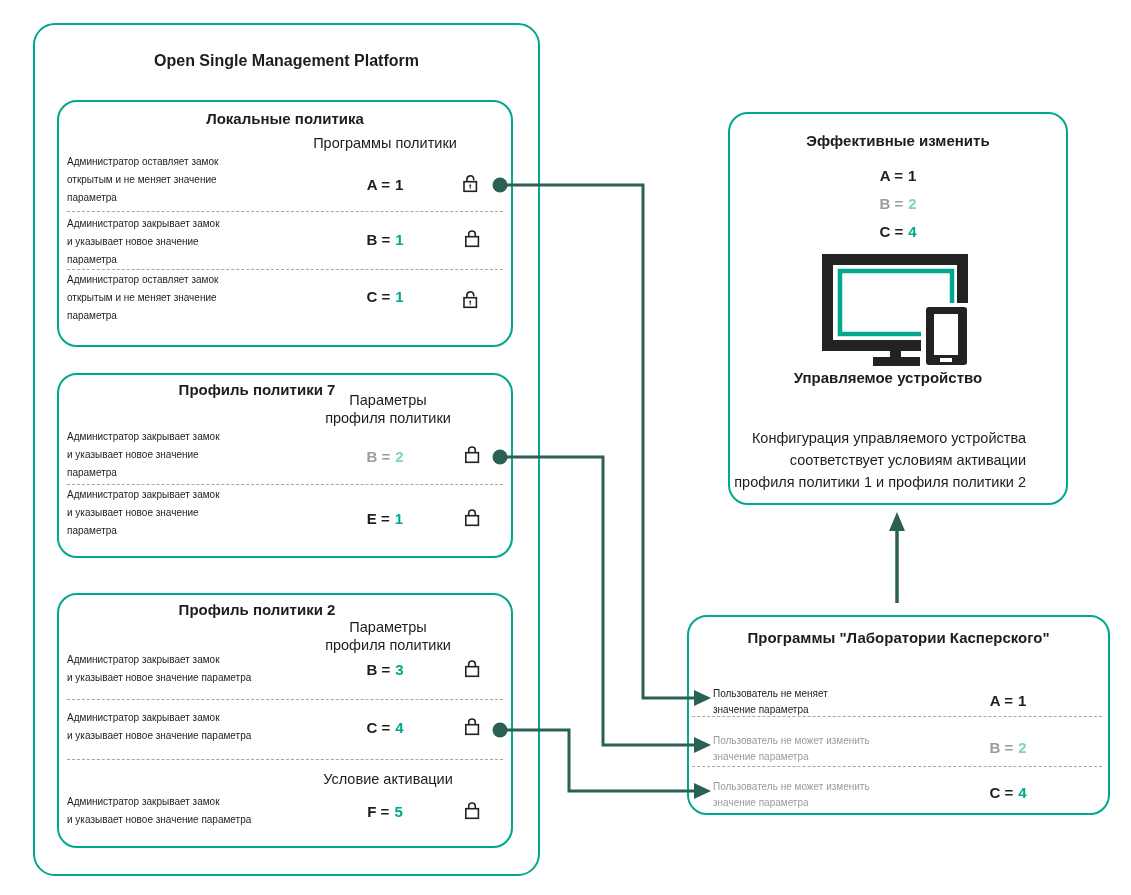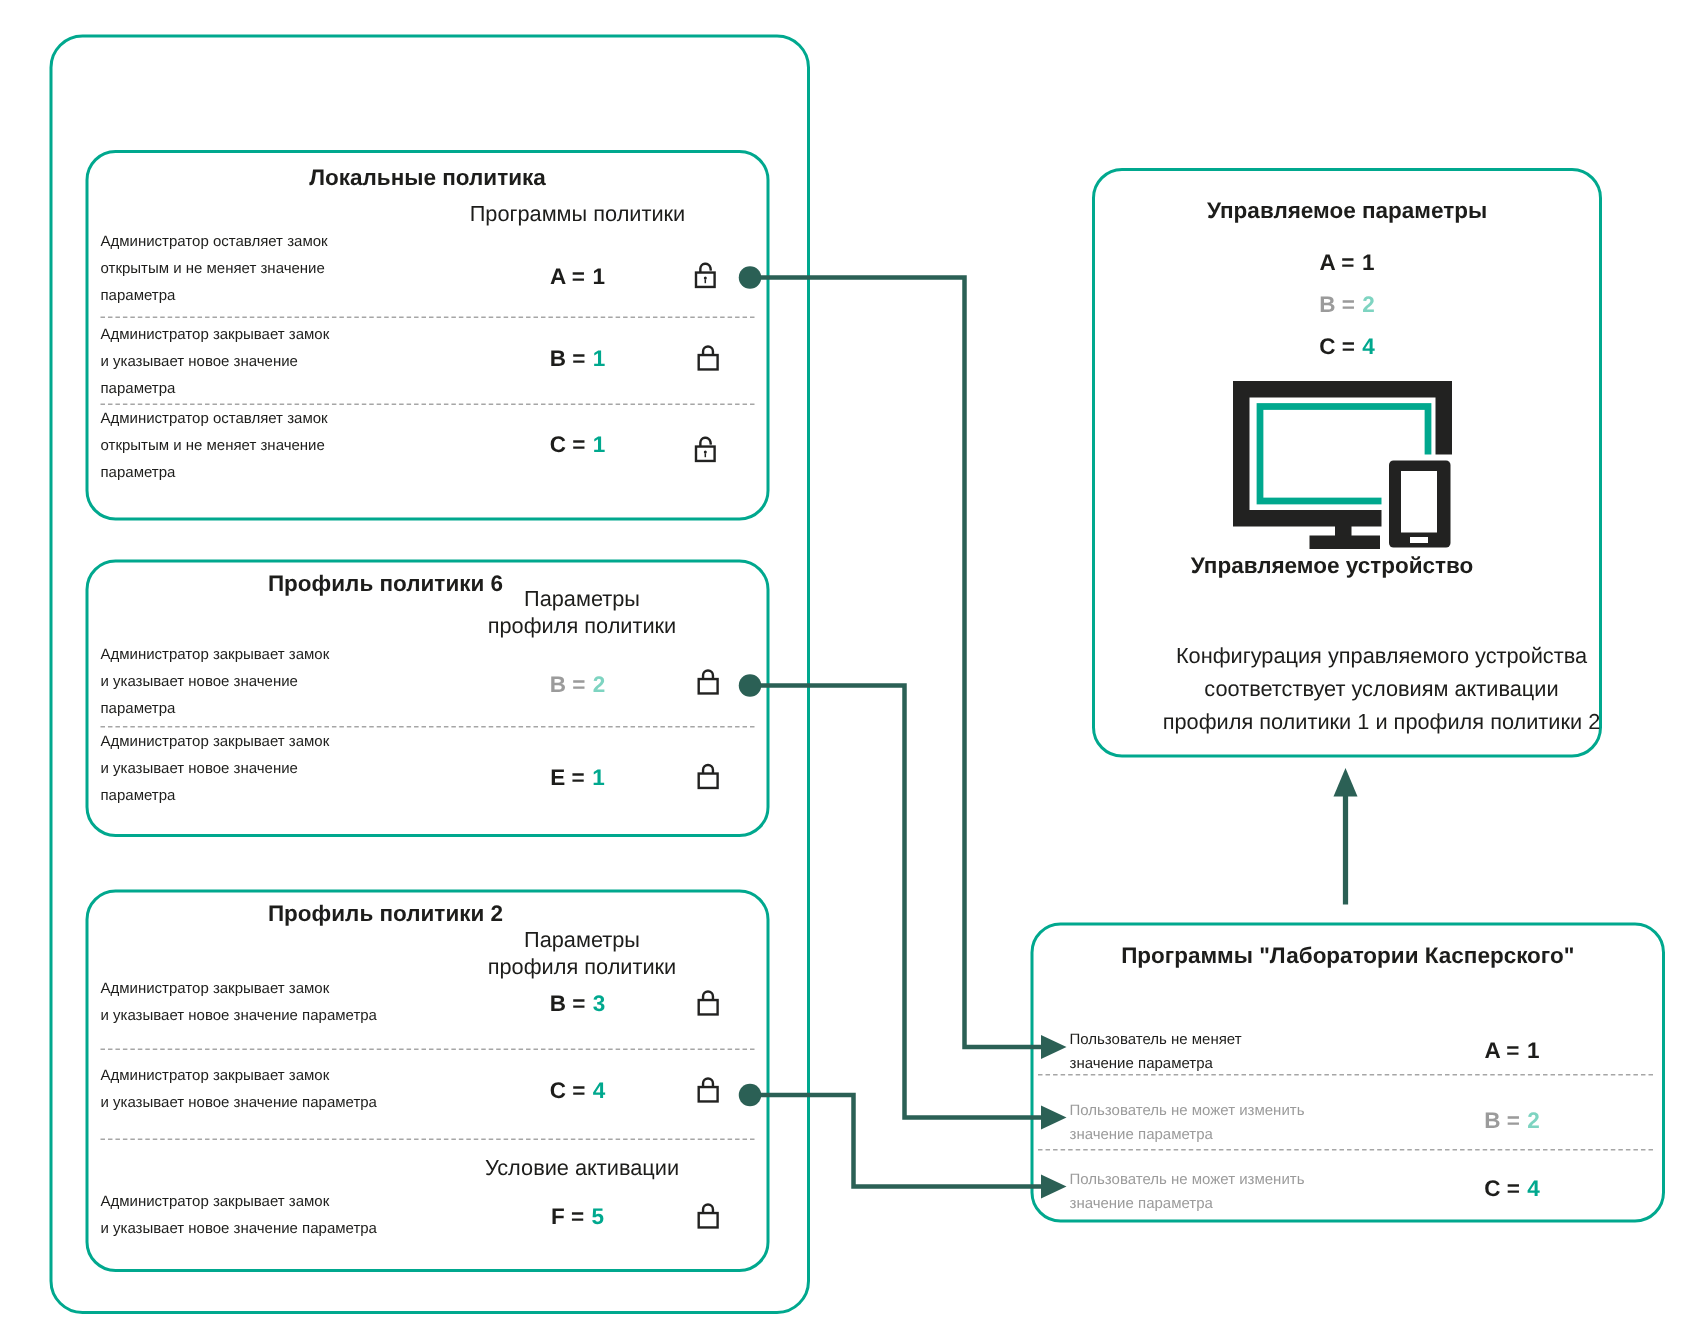--- a/index.html
+++ b/index.html
@@ -24,20 +24,21 @@
   .tone-grey{color:#9B9B9B;}
   .overlay{position:absolute;left:0;top:0;pointer-events:none;}
   .note{position:absolute;text-align:center;font-size:14.5px;line-height:22px;white-space:pre-line;}
 </style>
 </head>
 <body>
 
 <div class="canvas">
 
   <div class="box outer" style="left:33px;top:23px;width:507px;height:853px;"></div>
+  <div class="ttl ttl-lg" style="left:33px;top:51px;width:507px;">Open Single Management Platform</div>
 
   <div class="box" style="left:57px;top:100px;width:456px;height:247px;"></div>
   <div class="ttl" style="left:57px;top:109px;width:456px;">Локальные политика</div>
   <div class="hdr" style="left:300px;top:134px;width:170px;">Программы политики</div>
 
   <div class="desc" style="left:67px;top:153px;width:300px;">Администратор оставляет замок
 открытым и не меняет значение
 параметра</div>
   <div class="val" style="left:340px;top:176px;width:90px;">
     <span class="p tone-black">A =</span><span class="v tone-black">1</span>
@@ -75,21 +76,21 @@
   <div class="lock" style="left:461px;top:288px;">
       <svg width="22" height="22" viewBox="0 0 22 22">
         <rect x="3" y="9.7" width="12.4" height="9.6" fill="#fff" stroke="#222221" stroke-width="1.6"></rect>
         <path d="M5.9 9.7 V7.1 a3.4 3.4 0 0 1 6.7 -0.7 l0.3 2" fill="none" stroke="#222221" stroke-width="1.6"></path>
         <circle cx="9.2" cy="13.4" r="1" fill="#222221"></circle>
         <rect x="8.7" y="14.2" width="1" height="2.6" fill="#222221"></rect>
       </svg>
     </div>
 
   <div class="box" style="left:57px;top:373px;width:456px;height:185px;"></div>
-  <div class="ttl" style="left:57px;top:380px;width:400px;">Профиль политики 6</div>
+  <div class="ttl" style="left:57px;top:380px;width:400px;">Профиль политики 7</div>
   <div class="hdr" style="left:303px;top:391px;width:170px;">Параметры
 профиля политики</div>
 
   <div class="desc" style="left:67px;top:428px;width:300px;">Администратор закрывает замок
  и указывает новое значение
 параметра</div>
   <div class="val" style="left:340px;top:448px;width:90px;">
     <span class="p tone-grey">B =</span><span class="v tone-pale">2</span>
   </div>
   <div class="lock" style="left:461px;top:443px;">
@@ -151,21 +152,21 @@
     <span class="p tone-black">F =</span><span class="v tone-teal">5</span>
   </div>
   <div class="lock" style="left:461px;top:799px;">
       <svg width="22" height="22" viewBox="0 0 22 22">
         <rect x="4.8" y="9.7" width="12.6" height="9.6" fill="#fff" stroke="#222221" stroke-width="1.6"></rect>
         <path d="M7.7 9.7 V7.3 a3.3 3.3 0 0 1 6.6 0 V9.7" fill="none" stroke="#222221" stroke-width="1.6"></path>
       </svg>
     </div>
 
   <div class="box" style="left:728px;top:112px;width:340px;height:393px;"></div>
-  <div class="ttl" style="left:728px;top:131px;width:340px;">Управляемое параметры</div>
+  <div class="ttl" style="left:728px;top:131px;width:340px;">Эффективные изменить</div>
   <div class="val" style="left:838px;top:167px;width:120px;">
     <span class="p tone-black">A =</span><span class="v tone-black">1</span>
   </div>
   <div class="val" style="left:838px;top:195px;width:120px;">
     <span class="p tone-grey">B =</span><span class="v tone-pale">2</span>
   </div>
   <div class="val" style="left:838px;top:223px;width:120px;">
     <span class="p tone-black">C =</span><span class="v tone-teal">4</span>
   </div>
 
@@ -173,21 +174,21 @@
     <rect x="7.5" y="7.5" width="135" height="86" fill="#ffffff" stroke="#222221" stroke-width="11"></rect>
     <rect x="20" y="19" width="112" height="63" fill="none" stroke="#00A88E" stroke-width="4.5"></rect>
     <rect x="70" y="98" width="11" height="10" fill="#222221"></rect>
     <rect x="53" y="105" width="47" height="9" fill="#222221"></rect>
     <rect x="101" y="51" width="49" height="64" fill="#ffffff"></rect>
     <rect x="106" y="55" width="41" height="58" rx="3" fill="#222221"></rect>
     <rect x="114" y="62" width="24" height="41" fill="#ffffff"></rect>
     <rect x="120" y="106" width="12" height="4" fill="#ffffff"></rect>
   </svg>
   <div class="ttl" style="left:728px;top:368px;width:320px;">Управляемое устройство</div>
-  <div class="note" style="left:761px;top:427px;width:320px;">Конфигурация управляемого устройства
+  <div class="note" style="left:706px;top:427px;width:320px;text-align:right;">Конфигурация управляемого устройства
 соответствует условиям активации
 профиля политики 1 и профиля политики 2</div>
 
   <div class="box" style="left:687px;top:615px;width:423px;height:200px;"></div>
   <div class="ttl" style="left:687px;top:628px;width:423px;">Программы "Лаборатории Касперского"</div>
 
   <div class="desc desc-sm tone-black" style="left:713px;top:686px;width:270px;">Пользователь не меняет
 значение параметра</div>
   <div class="val" style="left:958px;top:692px;width:100px;">
     <span class="p tone-black">A =</span><span class="v tone-black">1</span>

